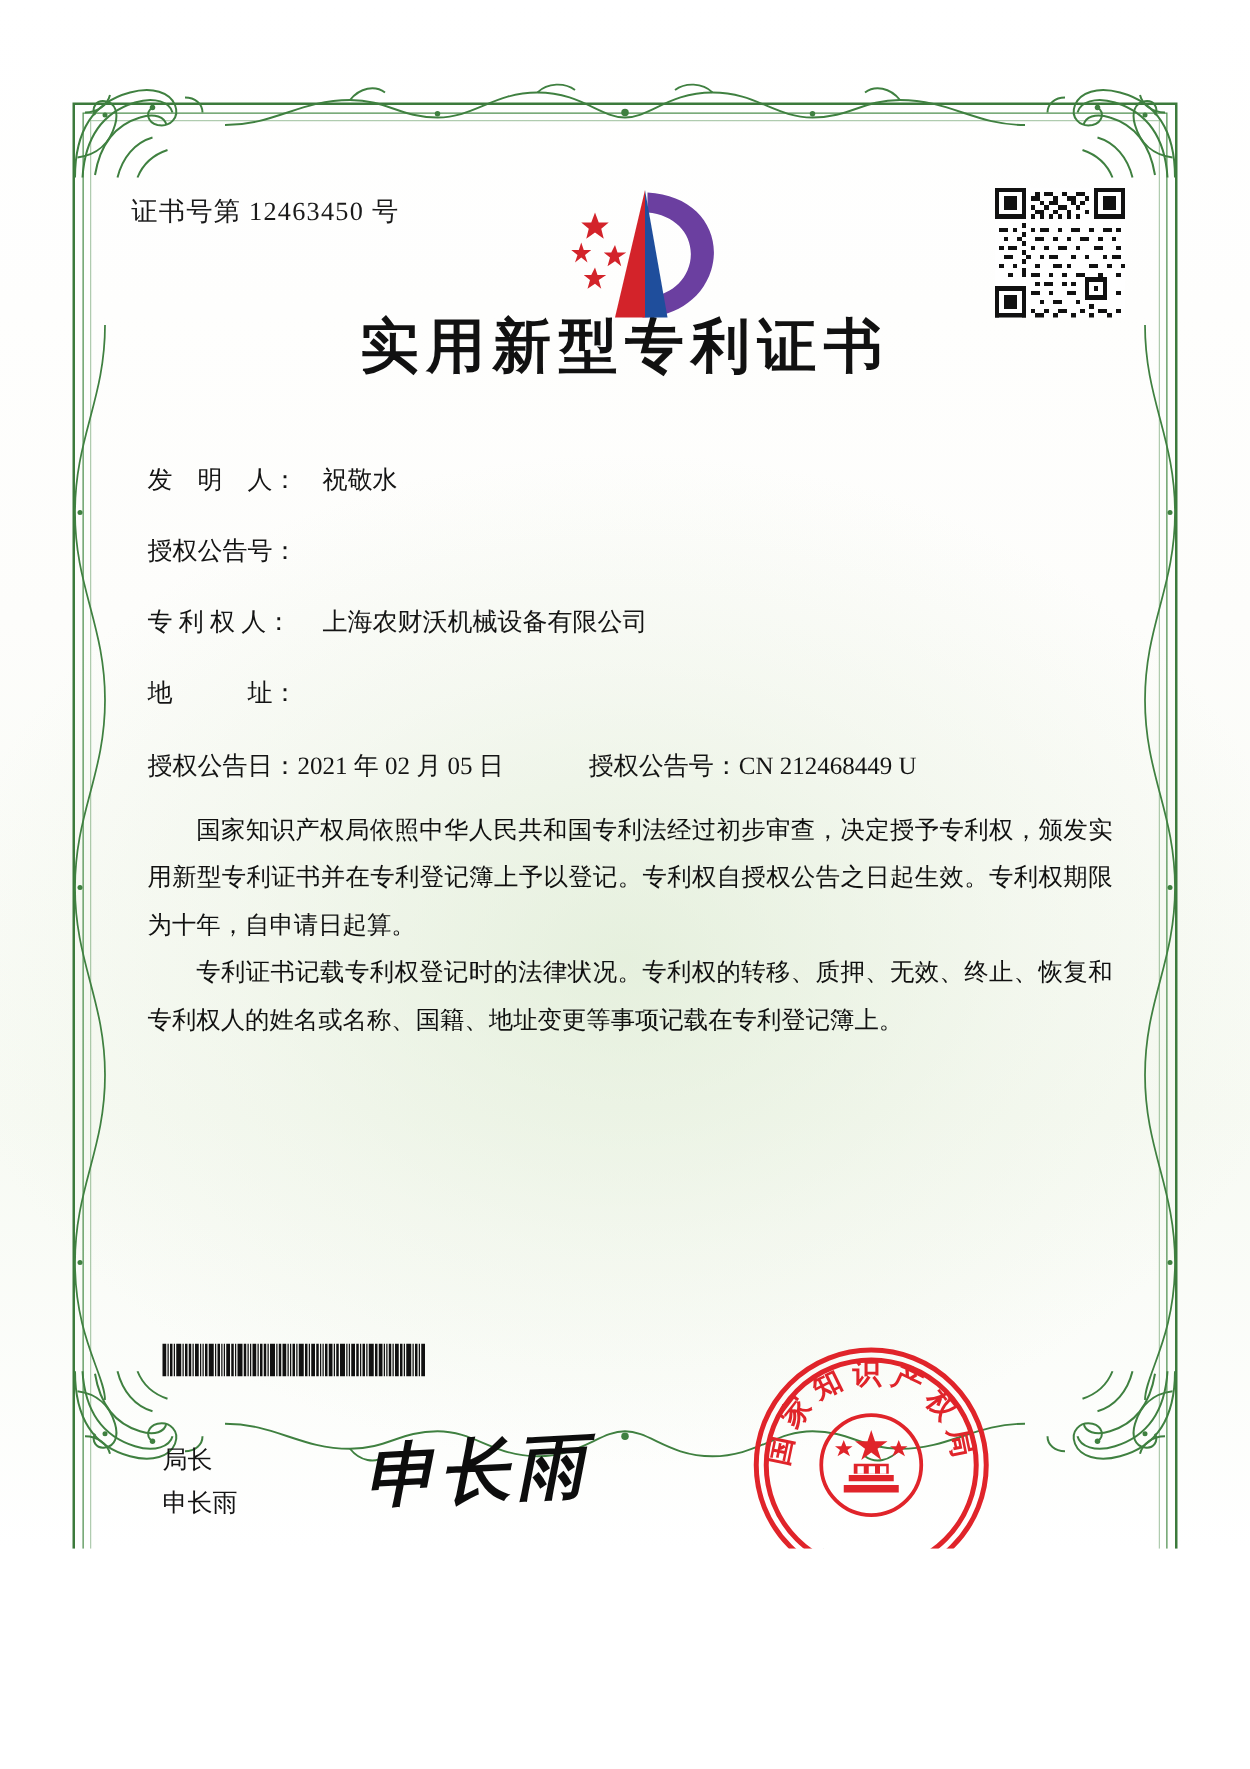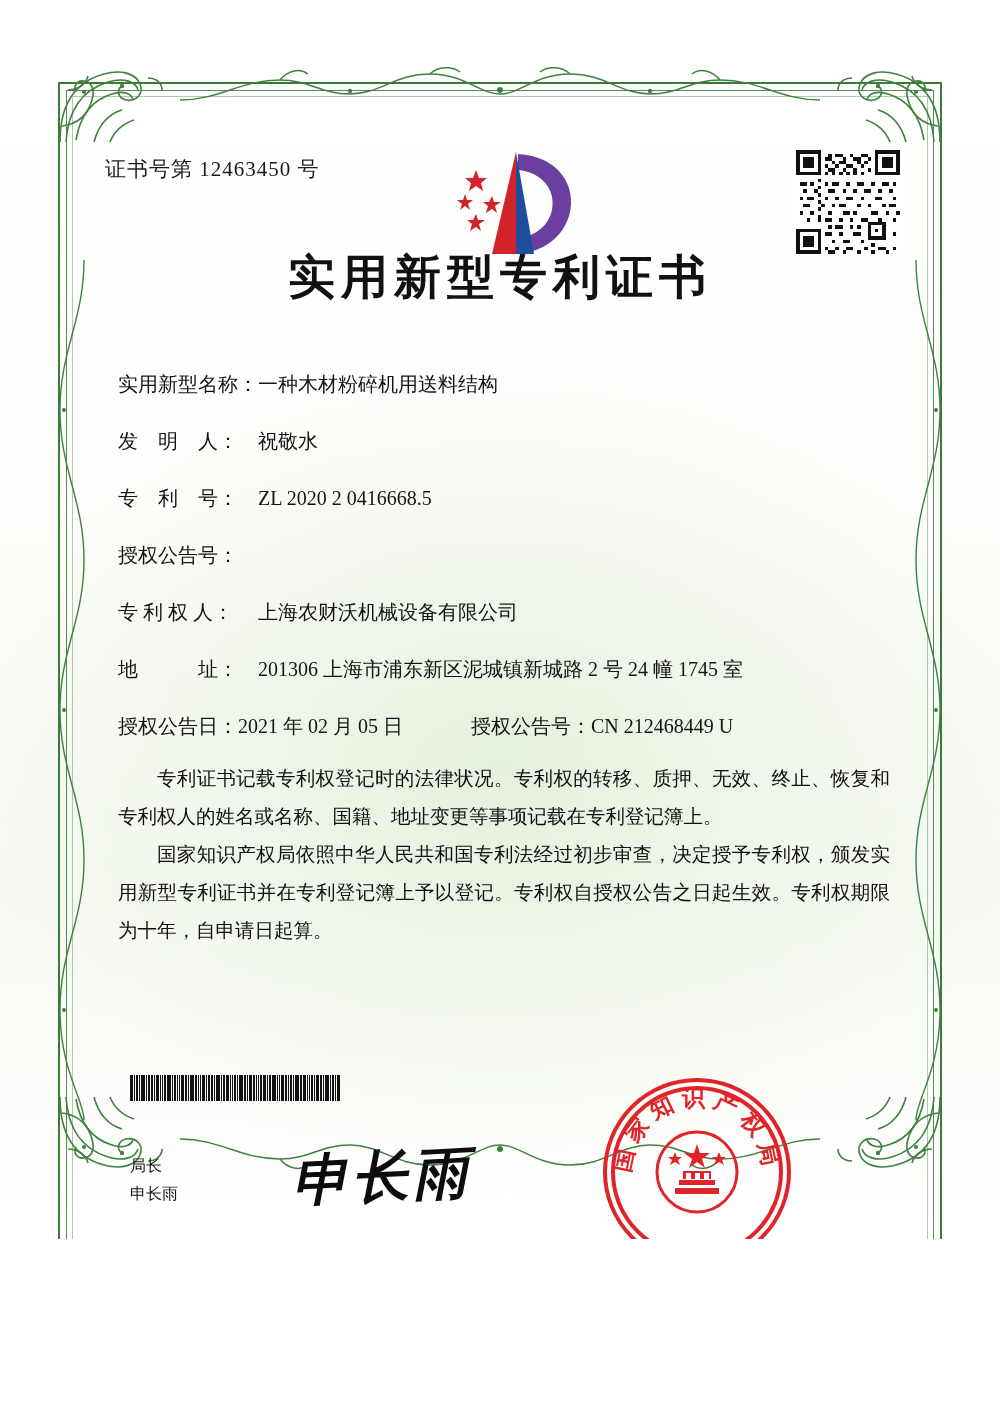--- a/index.html
+++ b/index.html
@@ -186,23 +186,24 @@
     background: #111;
     height: 100%;
     margin-right: 1px;
   }
 
   
   .sig-block {
     position: absolute;
     left: 130px;
     top: 1152px;
-    font-size: 16px;
+    font-size: 20px;
     color: #141414;
     line-height: 1.75;
+    font-family: Liberation Mono, monospace;
   }
   .sig-script {
     position: absolute;
     left: 292px;
     top: 1140px;
     font-size: 56px;
     color: #0d0d0d;
     font-family: "DejaVu Serif", "Liberation Serif", serif;
     font-style: italic;
     font-weight: bold;
@@ -516,62 +517,53 @@
             <rect x="21" y="28" width="1" height="1"></rect>
           <rect x="25" y="28" width="1" height="1"></rect>
         </g>
       </svg>
     </div>
 
     <div class="title">实用新型专利证书</div>
 
     <div class="fields">
 
-      <div class="field-row">
-        <div class="field-label">实用新型名称：</div>
-        <div class="field-value">一种木材粉碎机用送料结构</div>
-      </div>
 
       <div class="field-row">
         <div class="field-label">发　明　人：</div>
         <div class="field-value">祝敬水</div>
       </div>
 
-      <div class="field-row">
-        <div class="field-label">专　利　号：</div>
-        <div class="field-value">ZL 2020 2 0416668.5</div>
-      </div>
 
       <div class="field-row">
         <div class="field-label">授权公告号：</div>
       </div>
 
       <div class="field-row">
         <div class="field-label">专 利 权 人：</div>
         <div class="field-value">上海农财沃机械设备有限公司</div>
       </div>
 
       <div class="field-row">
         <div class="field-label">地　　　址：</div>
-        <div class="field-value">201306 上海市浦东新区泥城镇新城路 2 号 24 幢 1745 室</div>
       </div>
 
       <div class="pair-row">
         <div class="lbl">授权公告日：</div>
         <div class="val">2021 年 02 月 05 日</div>
         <div class="pair-gap"></div>
         <div class="lbl">授权公告号：</div>
         <div class="val">CN 212468449 U</div>
       </div>
 
     </div>
 
     <div class="paragraphs">
+      <p>国家知识产权局依照中华人民共和国专利法经过初步审查，决定授予专利权，颁发实用新型专利证书并在专利登记簿上予以登记。专利权自授权公告之日起生效。专利权期限为十年，自申请日起算。</p>
       <p>专利证书记载专利权登记时的法律状况。专利权的转移、质押、无效、终止、恢复和专利权人的姓名或名称、国籍、地址变更等事项记载在专利登记簿上。</p>
-      <p>国家知识产权局依照中华人民共和国专利法经过初步审查，决定授予专利权，颁发实用新型专利证书并在专利登记簿上予以登记。专利权自授权公告之日起生效。专利权期限为十年，自申请日起算。</p>
     </div>
 
   </div>
 
   <div class="barcode">
     <i style="width:3px"></i>
       <i style="width:1px"></i>
       <i style="width:2px"></i>
       <i style="width:1px"></i>
     <i style="width:4px"></i>

